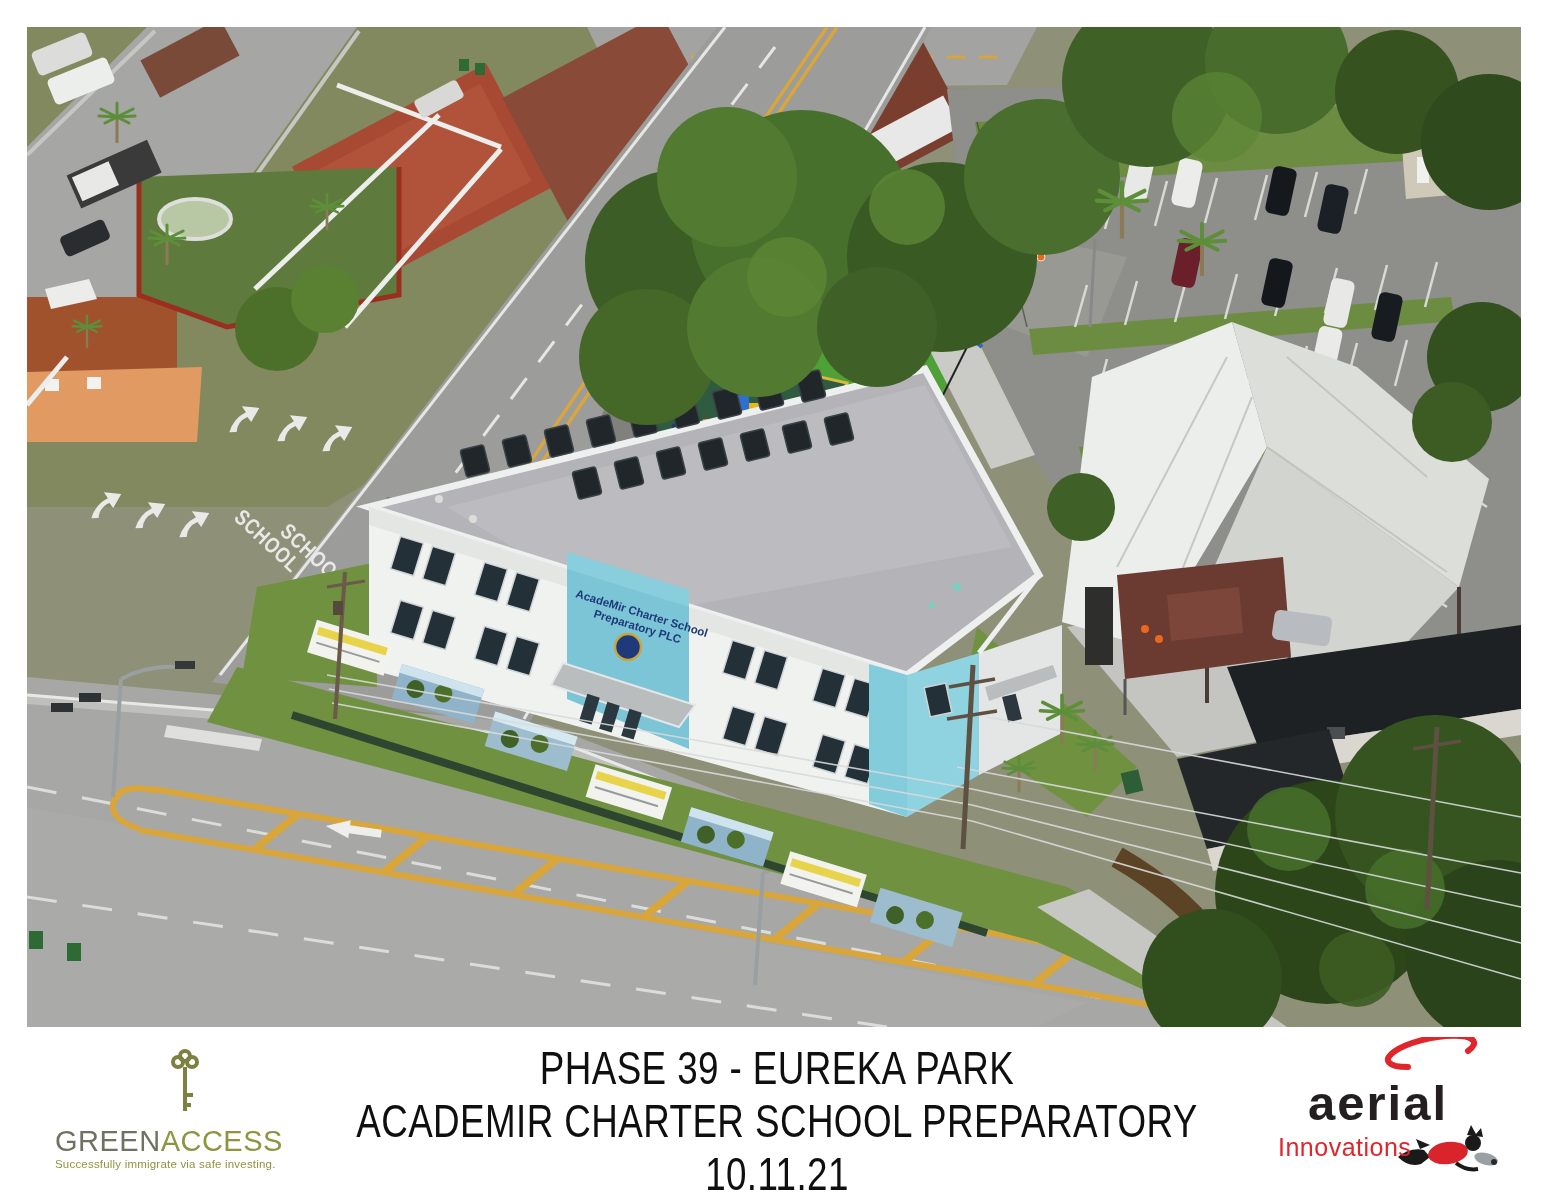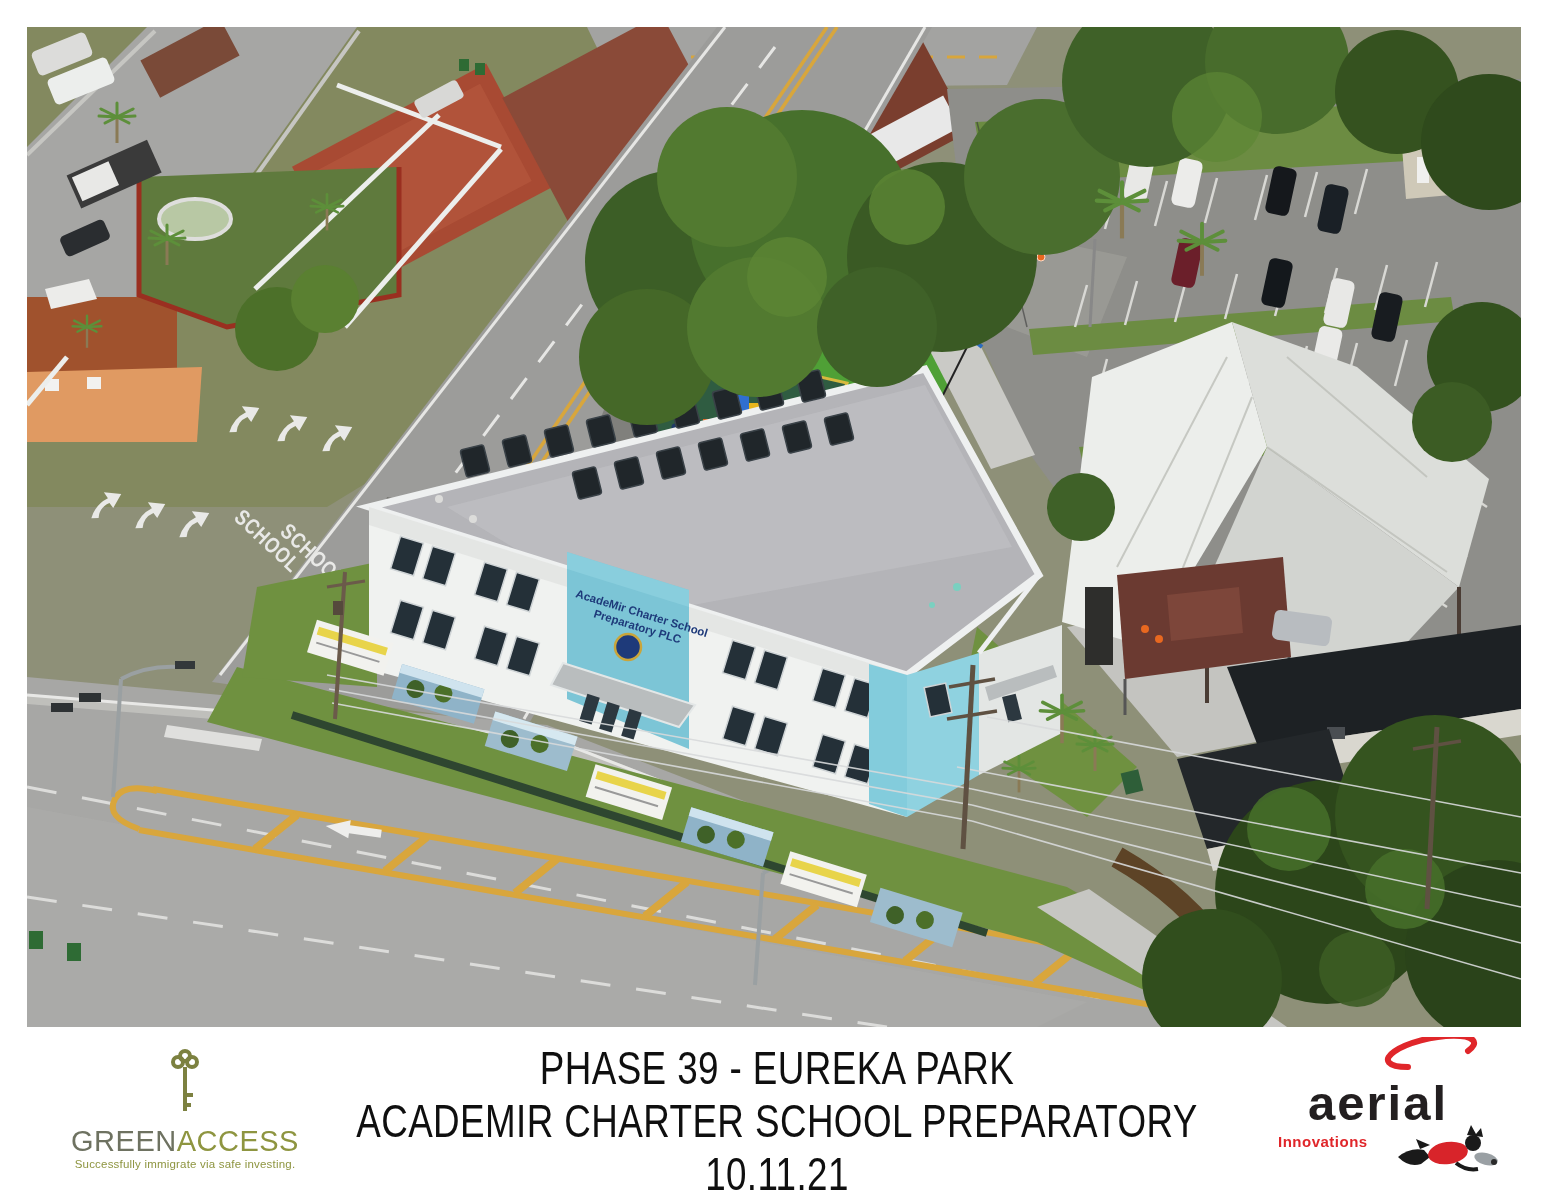--- a/index.html
+++ b/index.html
@@ -2,30 +2,30 @@
 <html><head>
 <meta charset="utf-8">
 <style>
   html,body{margin:0;padding:0;background:#ffffff;}
   .page{position:relative;width:1553px;height:1200px;background:#ffffff;overflow:hidden;
         font-family:"Liberation Sans",sans-serif;}
   .photo{position:absolute;left:27px;top:27px;width:1494px;height:1000px;background:#9a9a96;}
   .photo svg{display:block;width:100%;height:100%;}
   
   .footer{position:absolute;left:0;top:1027px;width:1553px;height:173px;background:#fff;}
-  .ga{position:absolute;left:55px;top:22px;width:260px;text-align:center;}
+  .ga{position:absolute;left:55px;top:22px;width:260px;}
   .ga .key{display:block;margin:0 auto 6px auto;}
   .ga .brand{font-size:29px;letter-spacing:.5px;font-weight:400;white-space:nowrap;}
   .ga .tagline{font-size:11.5px;letter-spacing:.2px;}
   .caption{position:absolute;left:50%;top:18px;transform:translateX(-50%) scaleX(.8);
            transform-origin:50% 0;text-align:center;color:#0f0f0f;white-space:nowrap;}
   .caption .l{font-size:46px;line-height:1.0;margin:0 0 7px 0;font-weight:400;letter-spacing:.5px;}
   .aer{position:absolute;left:1270px;top:10px;width:240px;height:150px;}
   .aer .word1{position:absolute;left:18px;top:38px;font-size:49px;letter-spacing:2px;font-weight:700;margin-left:20px;}
-  .aer .word2{position:absolute;left:8px;top:96px;font-size:15px;font-weight:700;letter-spacing:.5px;}
+  .aer .word2{position:absolute;left:8px;top:96px;font-size:25px;font-weight:400;letter-spacing:.5px;}
   .aer svg{position:absolute;left:0;top:0;}
 </style>
 </head>
 <body>
 
 <div class="page">
 
   <div class="photo">
   <svg viewBox="0 0 1494 1000" preserveAspectRatio="none">
     <defs>

